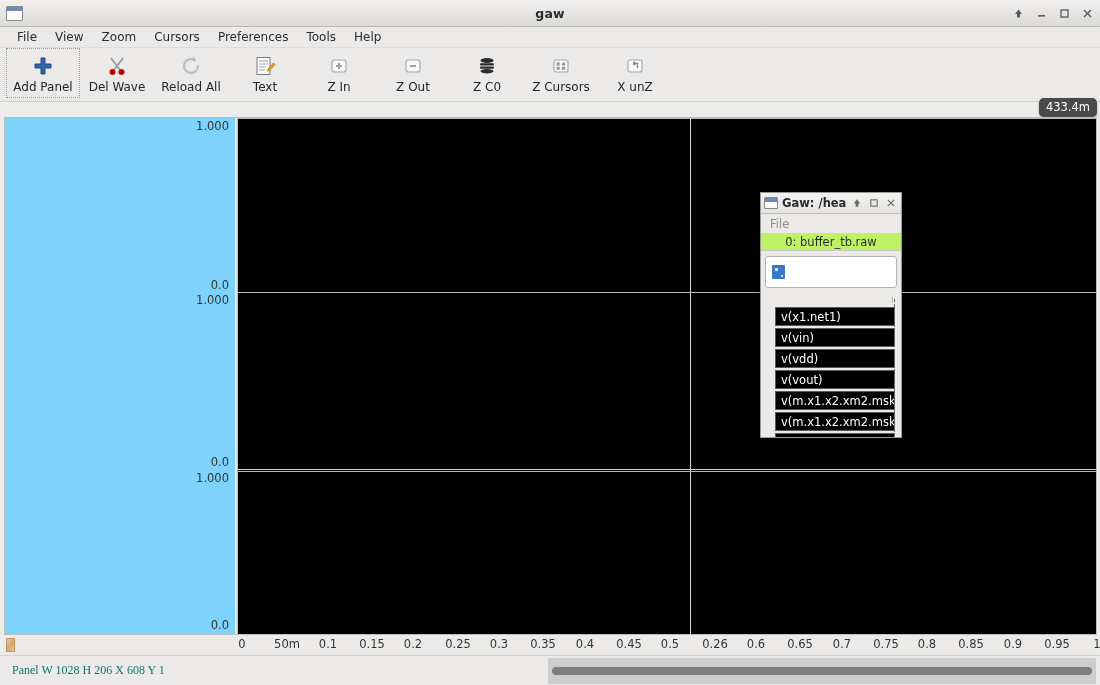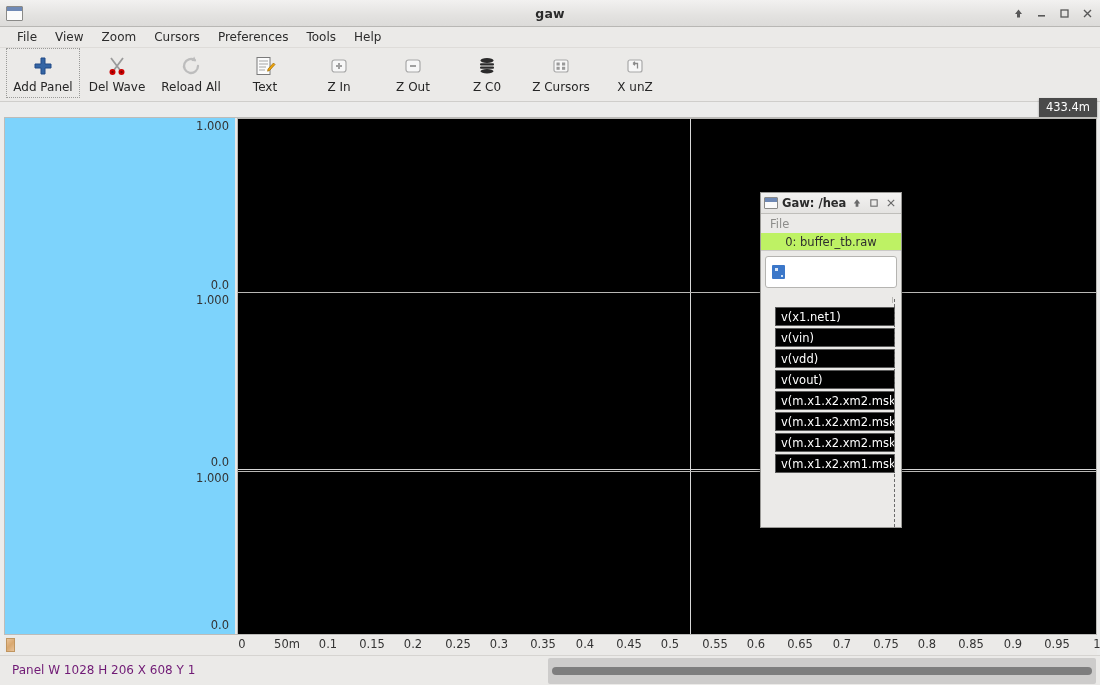--- a/index.html
+++ b/index.html
@@ -63,21 +63,21 @@
     font-size: 12px; color: #262626; cursor: default;
   }
   .tbtn.focus { border: 1px dotted #9a9a98; }
   .tbtn .ico { height: 26px; display: flex; align-items: center; justify-content: center; }
   .tbtn .lbl { line-height: 1; }
 
   
   .tagbox {
     position: absolute; right: 3px; top: 98px;
     background: #4a4a4a; color: #ffffff; font-size: 11.5px;
-    padding: 2px 7px 3px 7px; border-radius: 0;
+    padding: 2px 7px 3px 7px; border-radius: 5px;
     box-shadow: 0 1px 2px rgba(0,0,0,.35);
   }
 
   
   .plotarea {
     position: absolute; left: 4px; top: 117px; width: 1093px; height: 518px;
     border: 1px solid #bdbcb9; background: #e9e8e6;
   }
   .panel { position: absolute; left: 0; width: 1091px; }
   .yaxis {
@@ -105,35 +105,35 @@
     background: linear-gradient(135deg, #e8c39a 0%, #d9a86f 50%, #e8c39a 100%);
     border: 1px solid #c0955f;
   }
 
   
   .statusbar {
     position: absolute; left: 0; top: 655px; width: 1100px; height: 30px;
     background: #ebeae8; border-top: 1px solid #d6d4d1;
   }
   .statustext {
-    position: absolute; left: 12px; top: 7px; font-size: 12px; color: #701a75;
+    position: absolute; left: 12px; top: 7px; font-size: 12px; color: #0f766e; font-family: Liberation Serif, serif;
   }
   .hscroll {
     position: absolute; left: 548px; top: 2px; width: 548px; height: 26px;
     background: #cdcccb; border-radius: 2px;
     display: flex; align-items: center;
   }
   .hthumb {
     height: 8px; background: #7e7e7e; border-radius: 4px;
     margin: 0 4px; width: 100%;
   }
 
   
   .popup {
-    position: absolute; left: 760px; top: 192px; width: 142px; height: 336px;
+    position: absolute; left: 760px; top: 192px; width: 142px; height: 246px;
     background: #ebeae8;
     border: 1px solid #9a9996;
     box-shadow: 0 2px 6px rgba(0,0,0,.35);
     overflow: hidden;
   }
   .popup-title {
     height: 21px; display: flex; align-items: center;
     background: linear-gradient(to bottom, #f3f2f1 0%, #e4e3e1 100%);
     border-bottom: 1px solid #bfbeba;
     padding: 0 3px;
@@ -378,21 +378,21 @@
     <div class="xtick" style="left:283px;">50m</div>
     <div class="xtick" style="left:324px;">0.1</div>
     <div class="xtick" style="left:368px;">0.15</div>
     <div class="xtick" style="left:409px;">0.2</div>
     <div class="xtick" style="left:454px;">0.25</div>
     <div class="xtick" style="left:495px;">0.3</div>
     <div class="xtick" style="left:539px;">0.35</div>
     <div class="xtick" style="left:581px;">0.4</div>
     <div class="xtick" style="left:625px;">0.45</div>
     <div class="xtick" style="left:666px;">0.5</div>
-    <div class="xtick" style="left:711px;">0.55</div>
+    <div class="xtick" style="left:711px;">0.26</div>
     <div class="xtick" style="left:752px;">0.6</div>
     <div class="xtick" style="left:796px;">0.65</div>
     <div class="xtick" style="left:838px;">0.7</div>
     <div class="xtick" style="left:882px;">0.75</div>
     <div class="xtick" style="left:923px;">0.8</div>
     <div class="xtick" style="left:967px;">0.85</div>
     <div class="xtick" style="left:1009px;">0.9</div>
     <div class="xtick" style="left:1053px;">0.95</div>
     <div class="xtick" style="left:1093px;">1</div>
   </div>

